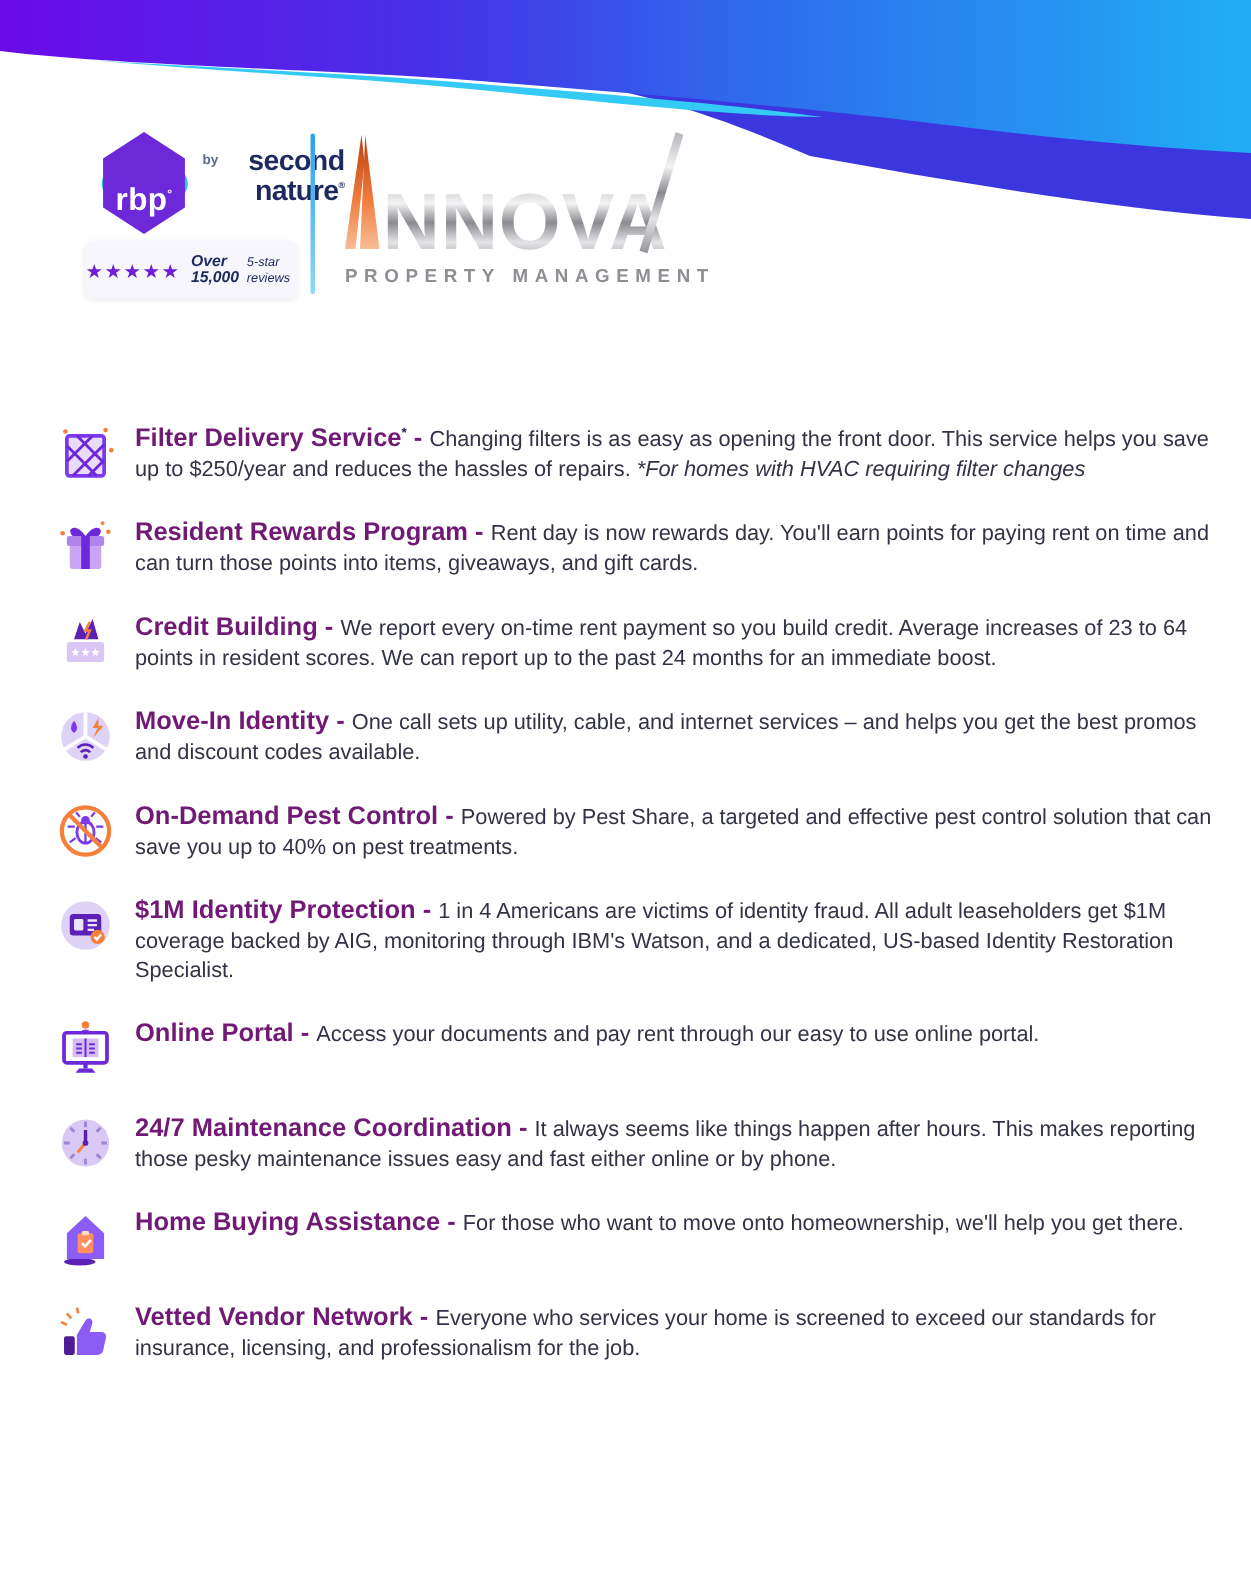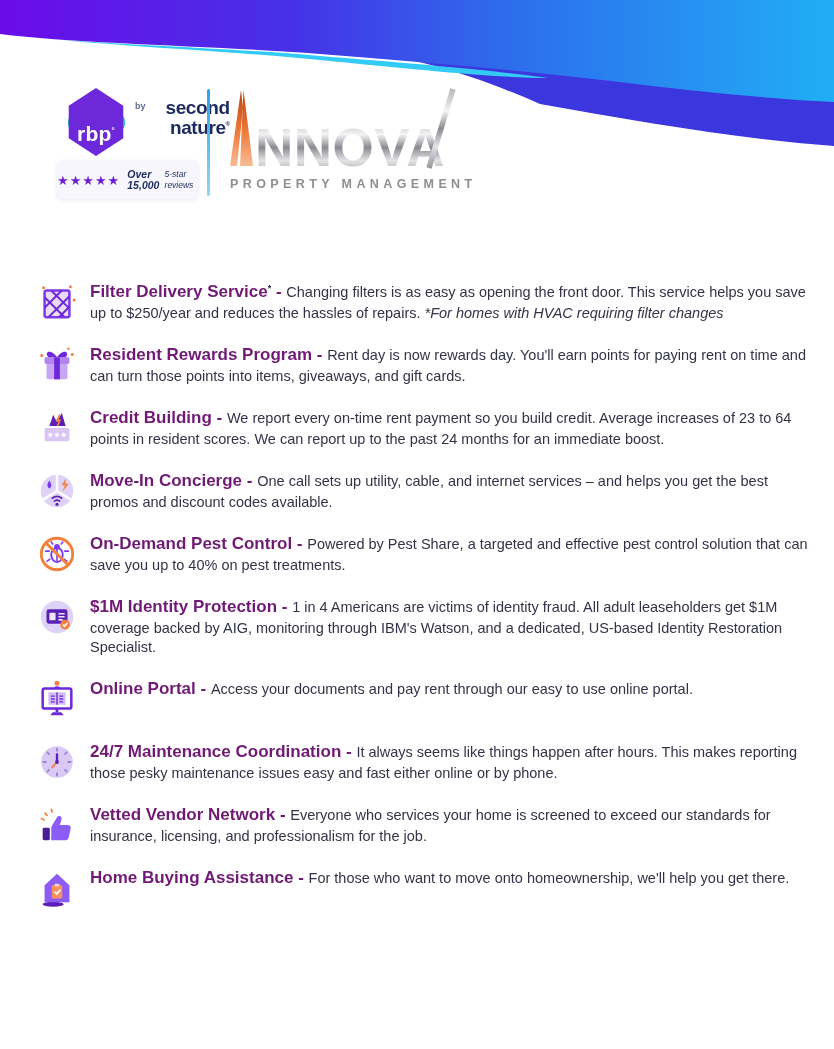--- a/index.html
+++ b/index.html
@@ -170,21 +170,21 @@
       <span class="bicon">
         <svg viewBox="0 0 44 44">
           <circle cx="22" cy="22" r="17" fill="#DED3F7"></circle>
           <path d="M22 5 V22 L7.5 31 M22 22 L36.5 31" stroke="#FFFFFF" stroke-width="2.6" fill="none"></path>
           <path d="M14 11 C16.5 14.5 17 17.5 14 19.5 C11 17.5 11.5 14.5 14 11 Z" fill="#7C3AED"></path>
           <path d="M31 9 l-4 7 h3.4 l-3 7 7 -8.5 h-3.4 Z" fill="#F4803C"></path>
           <path d="M16.5 30 a7.5 7.5 0 0 1 11 0 M18.7 33 a4.4 4.4 0 0 1 6.6 0" stroke="#5B21B6" stroke-width="1.8" fill="none"></path>
           <circle cx="22" cy="36" r="1.6" fill="#5B21B6"></circle>
         </svg>
       </span>
-      <p class="btext"><strong>Move-In Concierge</strong><strong> - </strong><span>One call sets up utility, cable, and internet services – and helps you get the best promos and discount codes available.</span></p>
+      <p class="btext"><strong>Move-In Identity</strong><strong> - </strong><span>One call sets up utility, cable, and internet services – and helps you get the best promos and discount codes available.</span></p>
     </li>
 
     <li class="benefit">
       <span class="bicon">
         <svg viewBox="0 0 44 44">
           <circle cx="22" cy="22" r="16.5" fill="none" stroke="#F4803C" stroke-width="3"></circle>
           <ellipse cx="22" cy="23" rx="6" ry="7.5" fill="none" stroke="#7C3AED" stroke-width="2"></ellipse>
           <path d="M18 12 l-2.5 -3 M26 12 l2.5 -3 M14.5 19 h-5 M34.5 19 h-5 M15 27 l-4 3 M29 27 l4 3 M22 15.5 V31" stroke="#7C3AED" stroke-width="1.6" fill="none"></path>
           <circle cx="22" cy="14.5" r="3" fill="#7C3AED"></circle>
           <line x1="10.5" y1="10.5" x2="33.5" y2="33.5" stroke="#F4803C" stroke-width="3"></line>
@@ -231,39 +231,39 @@
           <path d="M22 22 L16.5 28.5" stroke="#F4803C" stroke-width="2"></path>
           <circle cx="22" cy="22" r="2" fill="#5B21B6"></circle>
         </svg>
       </span>
       <p class="btext"><strong>24/7 Maintenance Coordination</strong><strong> - </strong><span>It always seems like things happen after hours. This makes reporting those pesky maintenance issues easy and fast either online or by phone.</span></p>
     </li>
 
     <li class="benefit">
       <span class="bicon">
         <svg viewBox="0 0 44 44">
-          <path d="M9 9 l3 3.5 M16 5 l1 4 M5 15 l4 2" stroke="#F4803C" stroke-width="1.8" fill="none"></path>
-          <rect x="7" y="25" width="7.5" height="13" rx="1.5" fill="#4C1D95"></rect>
-          <path d="M16 38 V24 l6 -10 c1.8 -3 5.6 -1 4.8 1.8 L25 22 h8 c2.3 0 3.8 1.8 3.3 4 l-2 9 c-.5 2 -2 3 -4 3 Z" fill="#8B5CF6"></path>
-        </svg>
-      </span>
-      <p class="btext"><strong>Vetted Vendor Network</strong><strong> - </strong><span>Everyone who services your home is screened to exceed our standards for insurance, licensing, and professionalism for the job.</span></p>
-    </li>
-
-    <li class="benefit">
-      <span class="bicon">
-        <svg viewBox="0 0 44 44">
           <ellipse cx="18" cy="39" rx="11" ry="2.6" fill="#5B21B6"></ellipse>
           <path d="M9 19 L22 7 L35 19 V37 H9 Z" fill="#8B5CF6"></path>
           <rect x="16.5" y="19" width="11" height="14" rx="1.5" fill="#FF8F5E"></rect>
           <rect x="19.5" y="17.5" width="5" height="3" rx="1" fill="#FFD9C4"></rect>
           <path d="M19.5 26 l2.2 2.2 4 -4.5" stroke="#FFFFFF" stroke-width="1.8" fill="none"></path>
         </svg>
       </span>
       <p class="btext"><strong>Home Buying Assistance</strong><strong> - </strong><span>For those who want to move onto homeownership, we'll help you get there.</span></p>
     </li>
 
+    <li class="benefit">
+      <span class="bicon">
+        <svg viewBox="0 0 44 44">
+          <path d="M9 9 l3 3.5 M16 5 l1 4 M5 15 l4 2" stroke="#F4803C" stroke-width="1.8" fill="none"></path>
+          <rect x="7" y="25" width="7.5" height="13" rx="1.5" fill="#4C1D95"></rect>
+          <path d="M16 38 V24 l6 -10 c1.8 -3 5.6 -1 4.8 1.8 L25 22 h8 c2.3 0 3.8 1.8 3.3 4 l-2 9 c-.5 2 -2 3 -4 3 Z" fill="#8B5CF6"></path>
+        </svg>
+      </span>
+      <p class="btext"><strong>Vetted Vendor Network</strong><strong> - </strong><span>Everyone who services your home is screened to exceed our standards for insurance, licensing, and professionalism for the job.</span></p>
+    </li>
+
   </ul>
 
 
   <p class="doccode">CS1007-RES 02/24 V1</p>
 
 </div>
 
 </body></html>

